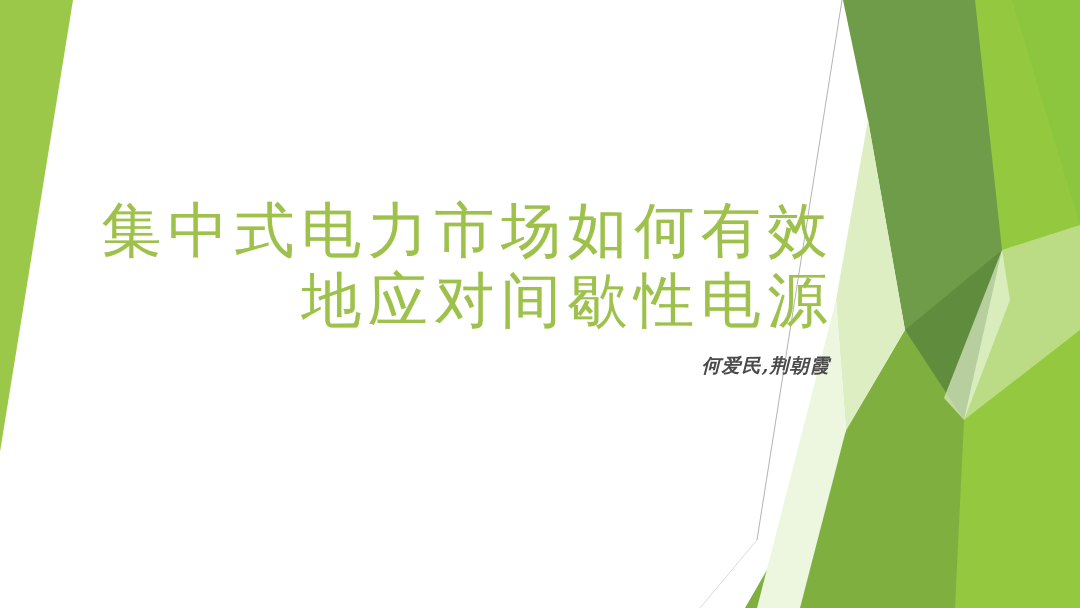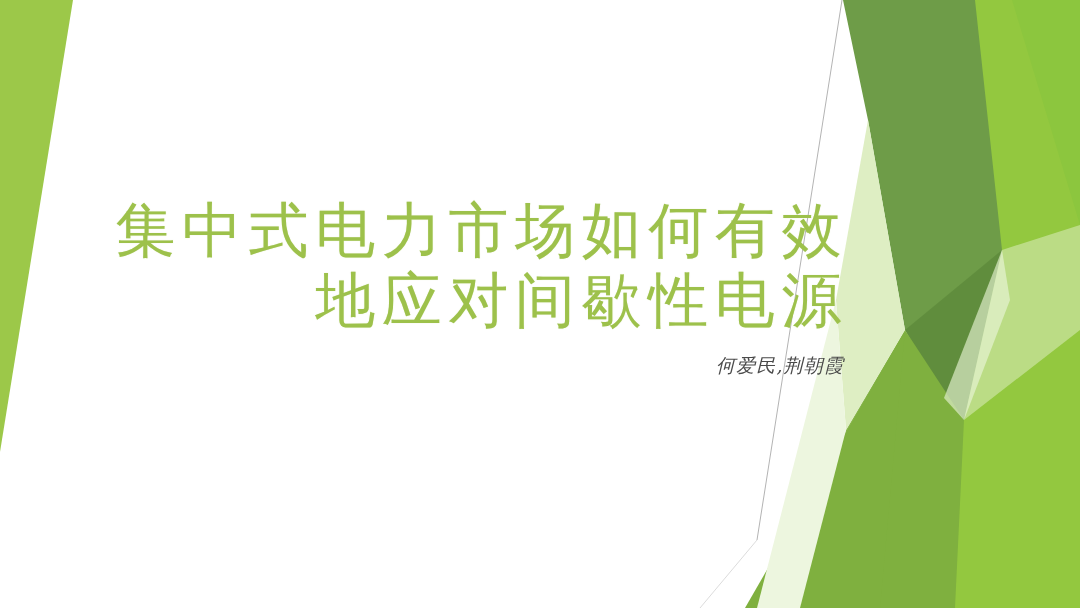--- a/index.html
+++ b/index.html
@@ -25,21 +25,21 @@
     position: absolute;
     inset: 0;
     width: 1080px;
     height: 608px;
     pointer-events: none;
   }
 
   
   .title-block {
     position: absolute;
-    left: 108px;
+    left: 94px;
     top: 196px;
     width: 740px;
     text-align: right;
     z-index: 5;
   }
 
   .slide-title {
     margin: 0;
     font-family: "DejaVu Sans", "Liberation Sans", sans-serif;
     font-weight: 400;
@@ -49,21 +49,21 @@
     color: #9dc14b;
     white-space: pre-line;
     text-align: right;
     text-shadow: 0 0 1px rgba(157, 193, 75, 0.35);
   }
 
   .slide-subtitle {
     margin: 18px 4px 0 0;
     font-family: "DejaVu Serif", "Liberation Serif", serif;
     font-style: italic;
-    font-weight: 400;
+    font-weight: 700;
     font-size: 19px;
     letter-spacing: 0.06em;
     color: #4a4a4a;
     text-align: right;
   }
 </style>
 </head>
 <body>
 
 <div class="slide">

